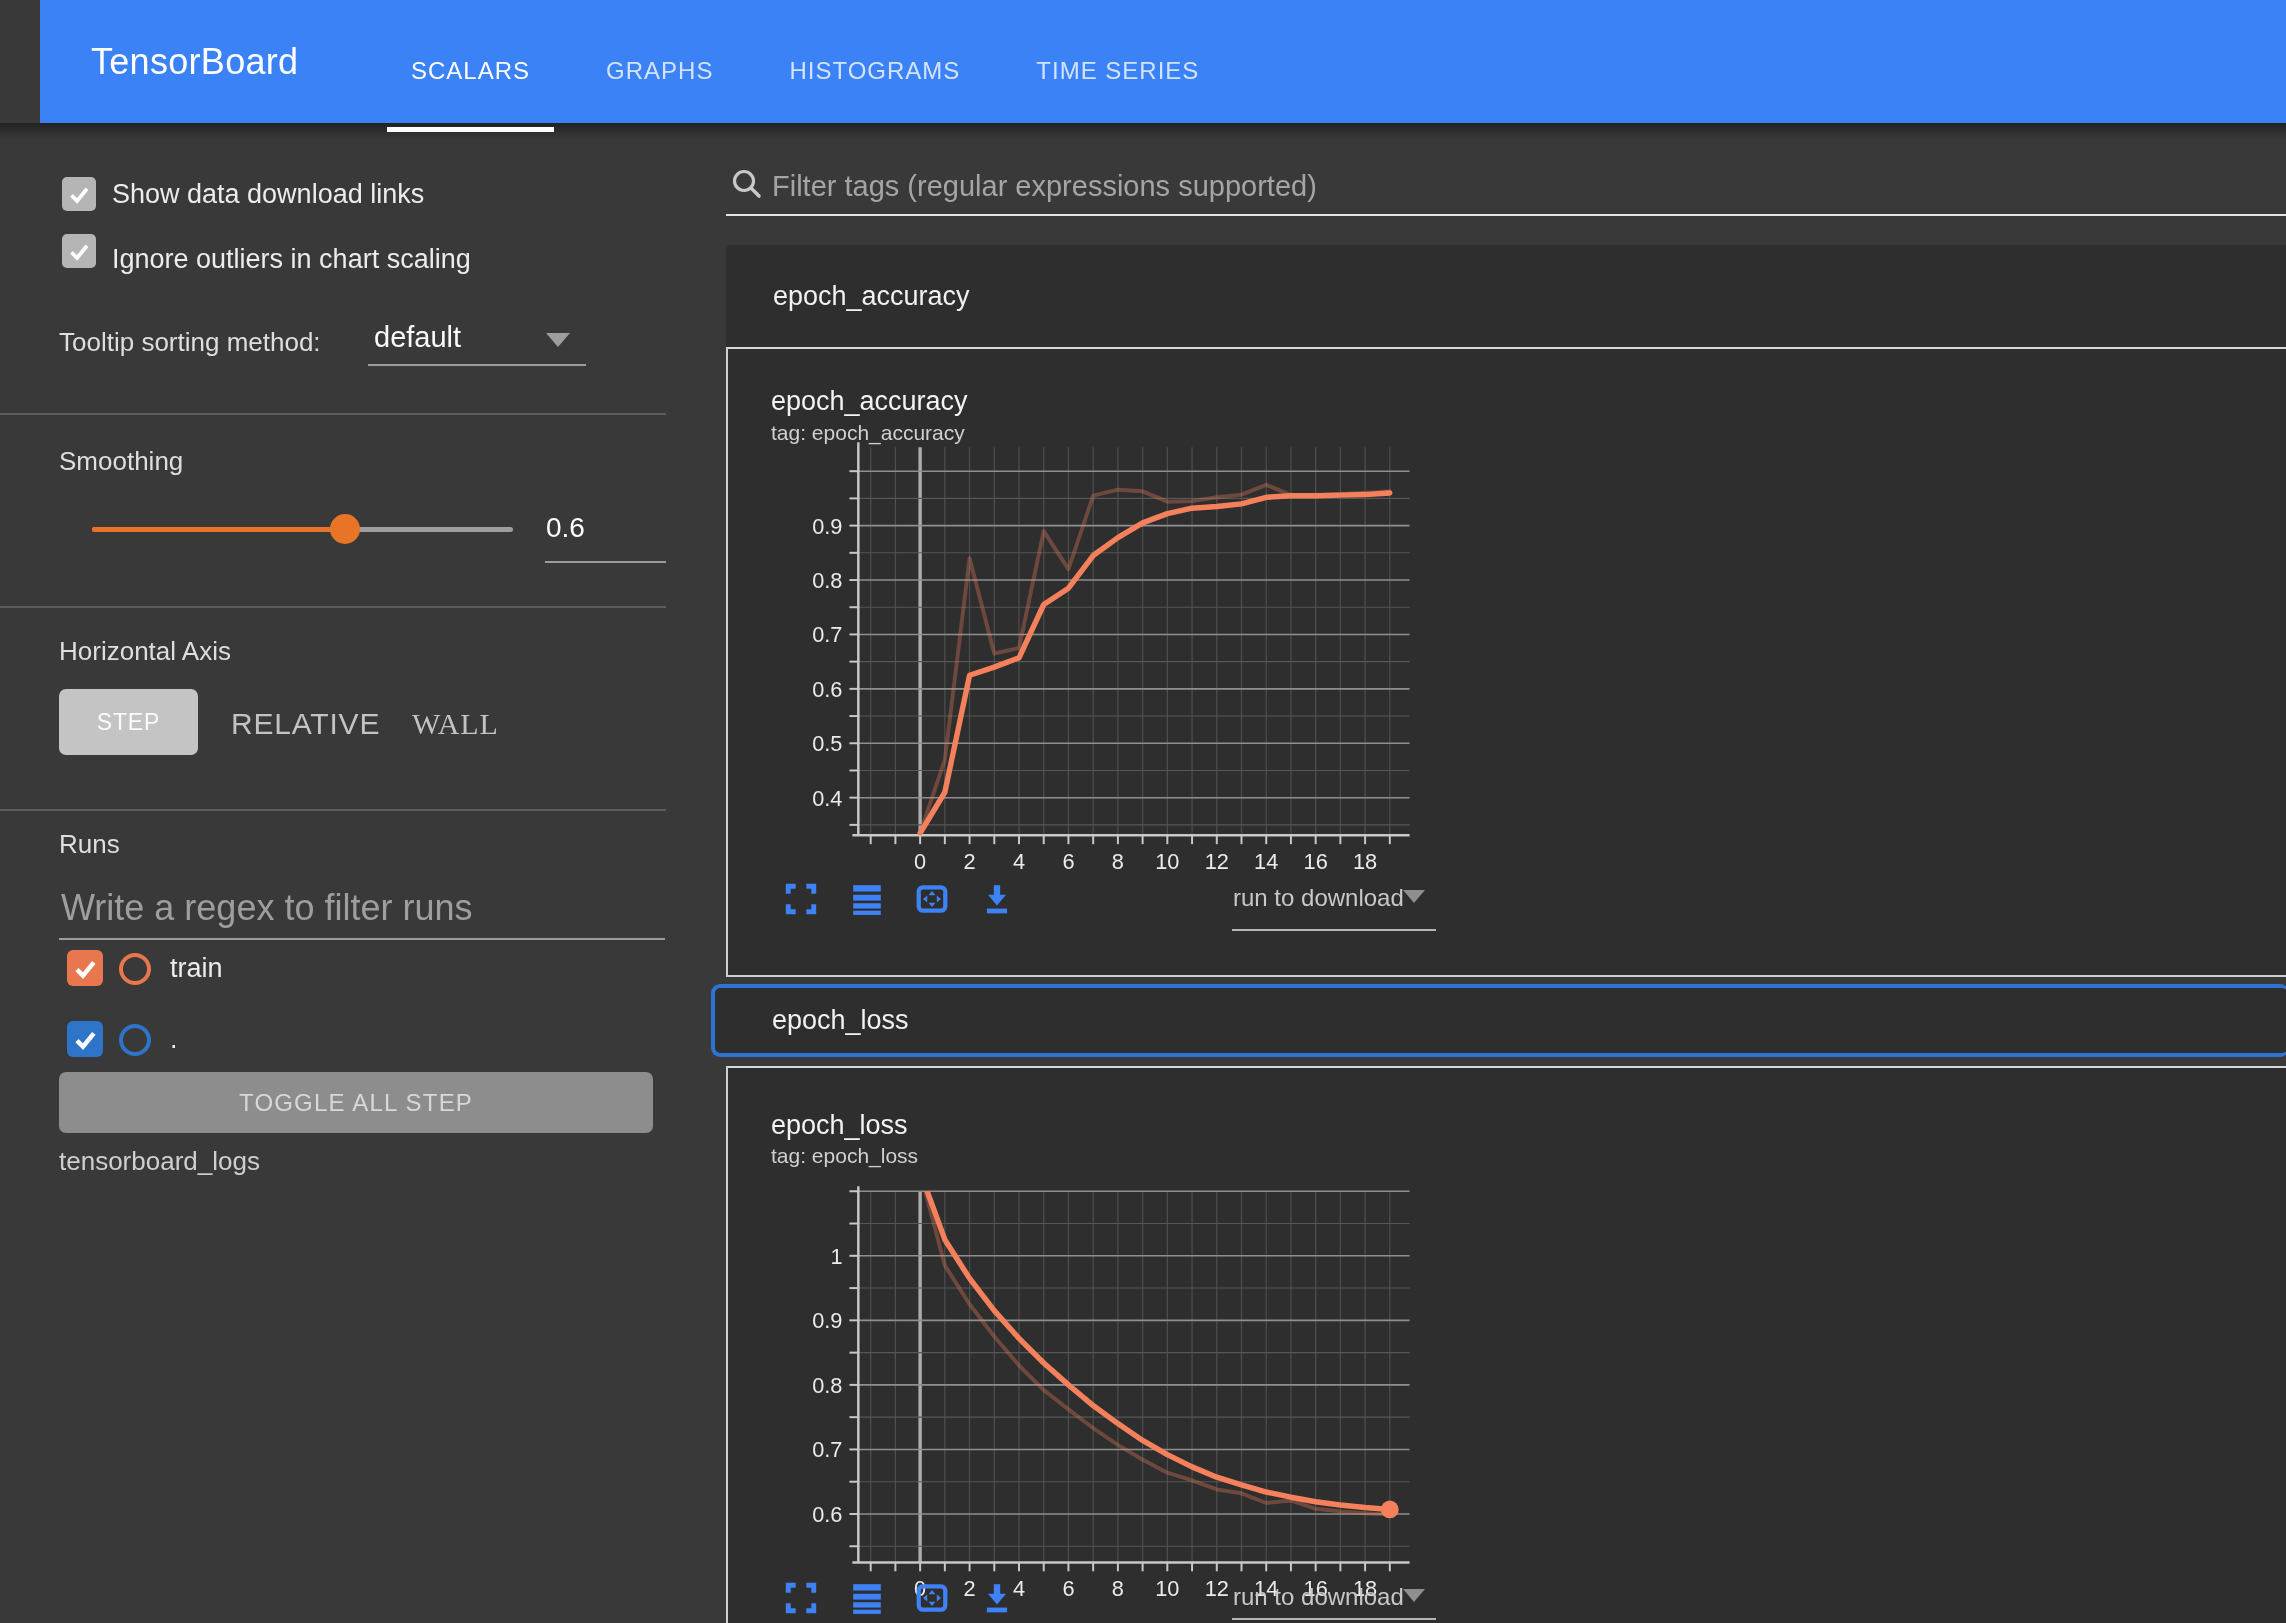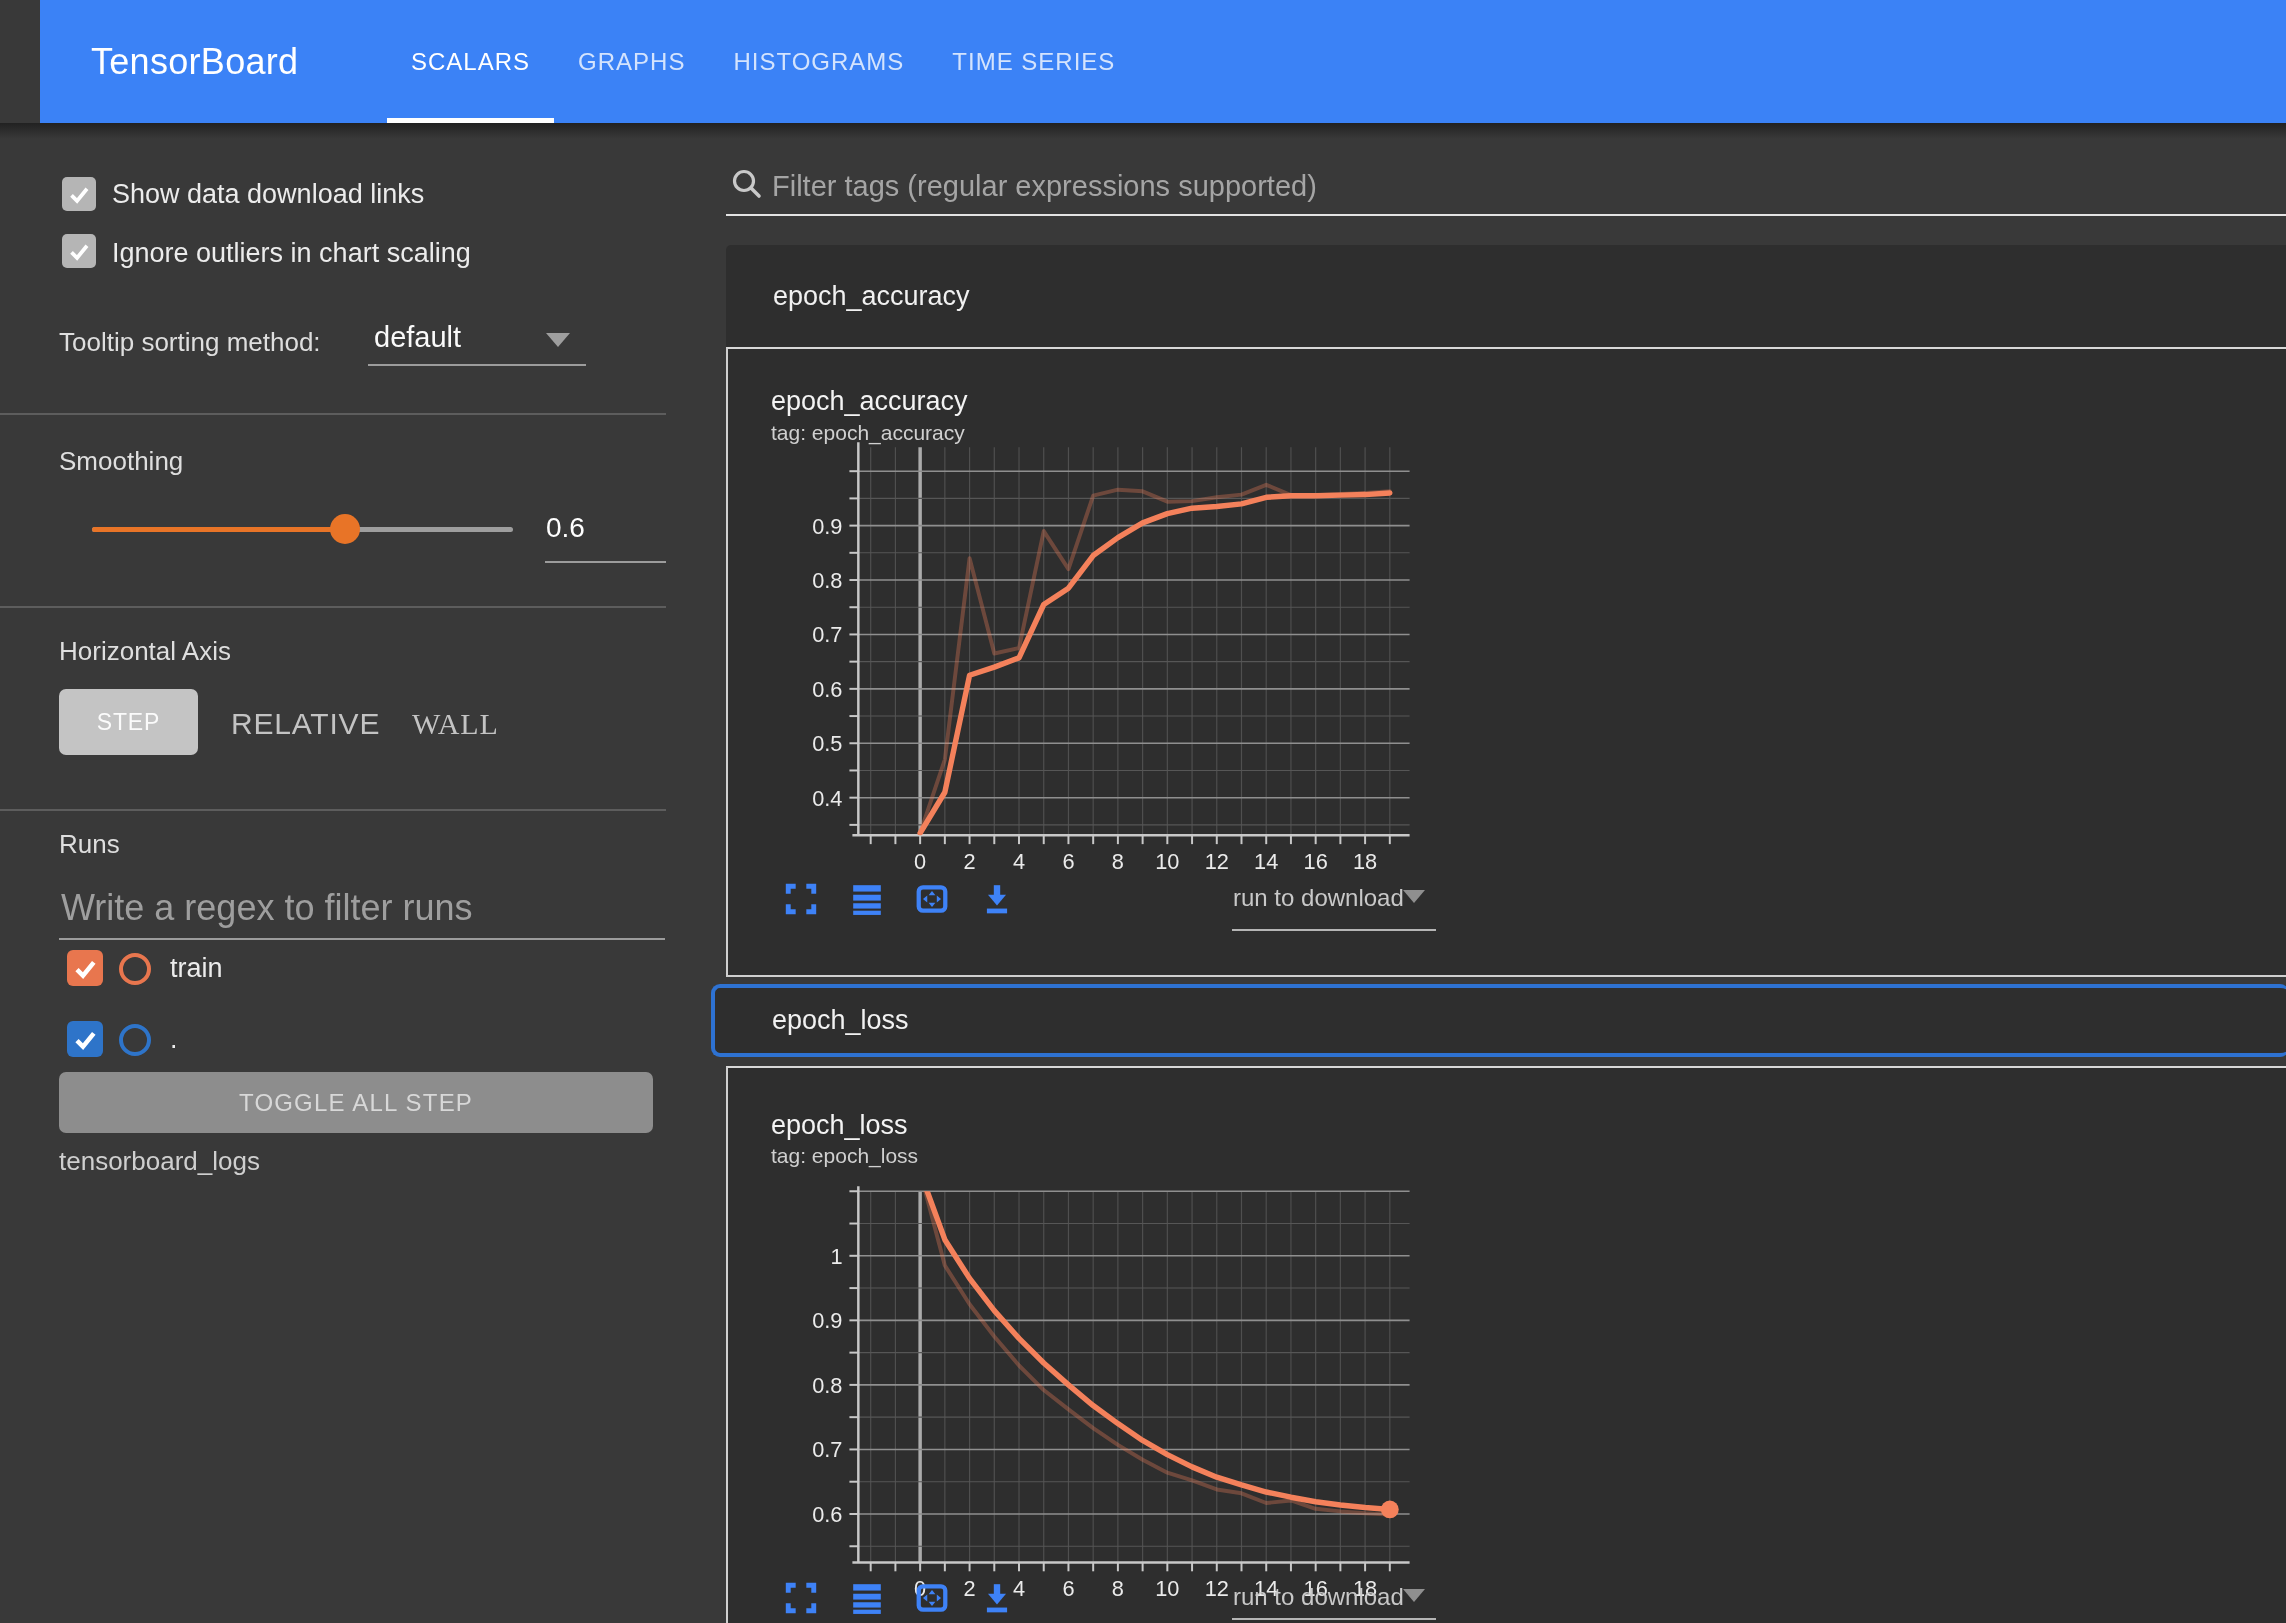--- a/index.html
+++ b/index.html
@@ -3,21 +3,21 @@
 <meta charset="utf-8">
 <style>
   html,body{margin:0;padding:0;background:#222;}
   #app{position:relative;width:2287px;height:1624px;overflow:hidden;
        background:#393939;font-family:"Liberation Sans",sans-serif;
        -webkit-font-smoothing:antialiased;}
   
   #topbar{position:absolute;left:0;top:0;width:2287px;height:123px;background:#3b82f6;z-index:10;margin-left:40px;}
   #brand{position:absolute;left:51px;top:0;height:123px;line-height:123px;
          color:#fff;font-size:36px;font-weight:500;letter-spacing:0.3px;}
-  #tabbar{position:absolute;left:347px;top:0;height:137px;display:flex;}
+  #tabbar{position:absolute;left:347px;top:9px;height:137px;display:flex;gap:28px;}
   .tab{position:relative;height:123px;line-height:123px;padding:0 24px;
        color:rgba(255,255,255,.78);font-size:24px;font-weight:500;letter-spacing:1px;cursor:pointer;}
   .tab.active{color:#fff;}
   .tab.active::after{content:"";position:absolute;left:0;bottom:0;height:5px;width:100%;background:#fff;}
   #topshadow{position:absolute;left:0;top:123px;width:2287px;height:16px;z-index:9;
              background:linear-gradient(rgba(0,0,0,.42),rgba(0,0,0,0));pointer-events:none;}
   
   .divider{position:absolute;left:0;width:666px;height:2px;background:#5d5d5d;}
   .side-label{position:absolute;left:59px;color:#dedede;font-size:26px;}
   .cb{position:absolute;border-radius:5px;display:flex;align-items:center;justify-content:center;}
@@ -99,21 +99,21 @@
           <polyline points="5,13 10,18 19,7" fill="none" stroke="#fff" stroke-width="3.4"></polyline>
         </svg>
     </div>
     <div class="cb-label" style="left:112px;top:179px;">Show data download links</div>
 
     <div class="cb cb-gray" style="left:62px;top:234px;">
       <svg viewBox="0 0 24 24">
           <polyline points="5,13 10,18 19,7" fill="none" stroke="#fff" stroke-width="3.4"></polyline>
         </svg>
     </div>
-    <div class="cb-label" style="left:112px;top:238px;">Ignore outliers in chart scaling</div>
+    <div class="cb-label" style="left:112px;top:244px;">Ignore outliers in chart scaling</div>
 
     <div class="side-label" style="top:327px;">Tooltip sorting method:</div>
     <div id="tt-value">default</div>
     <div class="dd-arrow" style="left:546px;top:333px;"></div>
     <div id="tt-underline"></div>
 
     <div class="divider" style="top:413px;"></div>
 
     <div class="side-label" style="top:446px;">Smoothing</div>
     <div id="slider-track">

